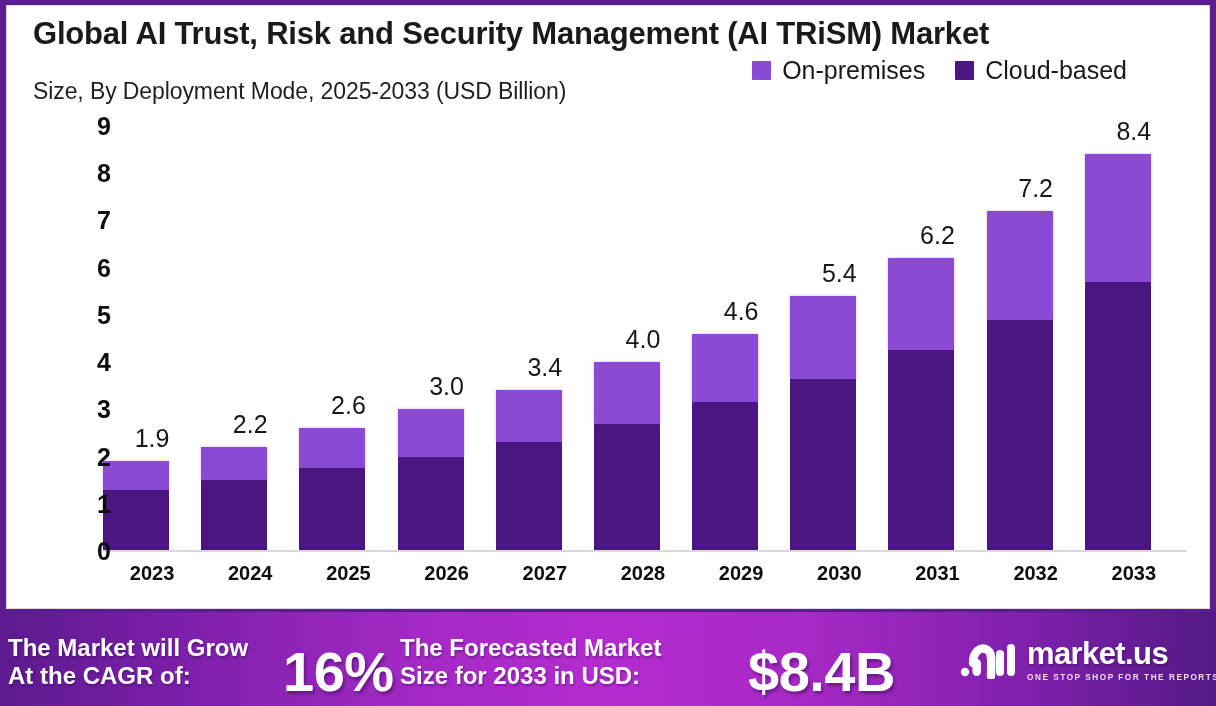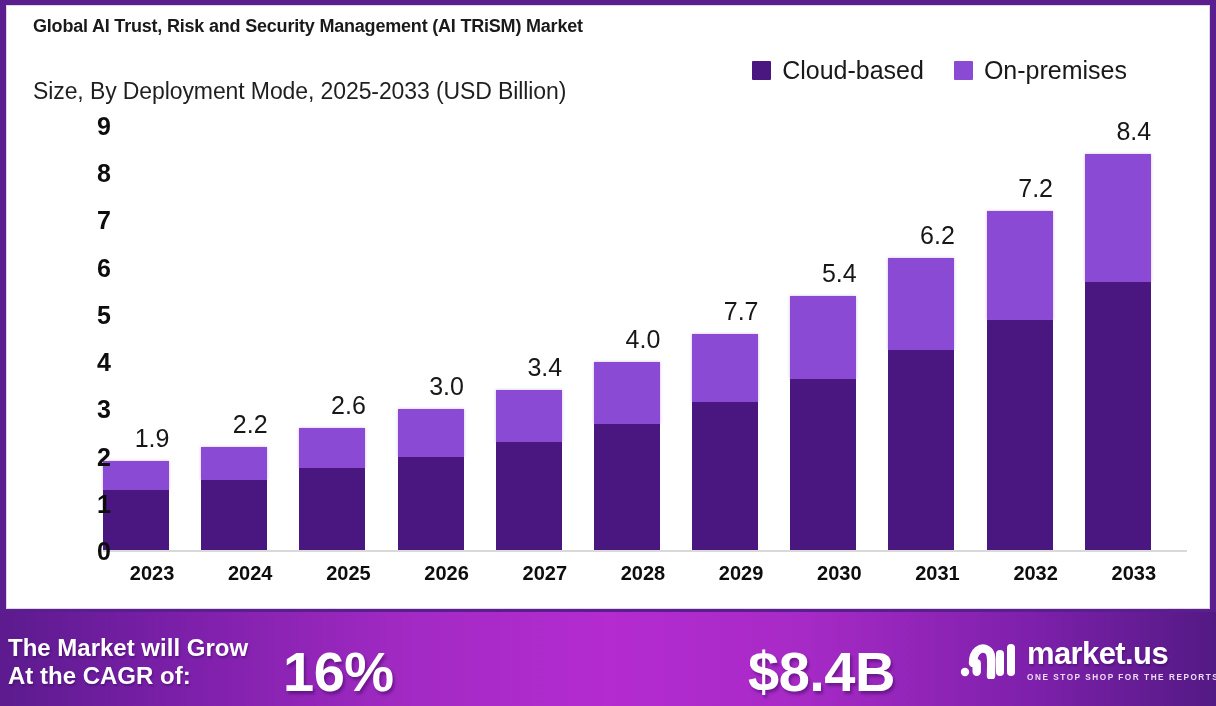--- a/index.html
+++ b/index.html
@@ -20,21 +20,21 @@
     position: absolute;
     left: 6px; top: 5px;
     width: 1204px; height: 604px;
     background: #ffffff;
     border: 1px solid #ded8e4;
   }
 
   
   .title {
     position: absolute; left: 26px; top: 10px;
-    font-size: 18px; font-weight: bold;
+    font-size: 31px; font-weight: bold;
     color: #1a1a1a; letter-spacing: -0.2px;
     white-space: nowrap;
   }
   .subtitle {
     position: absolute; left: 26px; top: 72px;
     font-size: 23px; font-weight: normal;
     color: #1f1f1f; letter-spacing: -0.1px;
     white-space: nowrap;
   }
 
@@ -153,27 +153,27 @@
 
 <div id="root">
 
   <div class="card">
 
     <div class="title">Global AI Trust, Risk and Security Management (AI TRiSM) Market</div>
     <div class="subtitle">Size, By Deployment Mode, 2025-2033 (USD Billion)</div>
 
     <div class="legend" id="legend">
         <div class="legend-item">
+          <span class="legend-swatch" style="background: rgb(139, 74, 212);"></span>
+          <span class="legend-label">On-premises</span>
+        </div>
+        <div class="legend-item">
           <span class="legend-swatch" style="background: rgb(74, 22, 128);"></span>
           <span class="legend-label">Cloud-based</span>
         </div>
-        <div class="legend-item">
-          <span class="legend-swatch" style="background: rgb(139, 74, 212);"></span>
-          <span class="legend-label">On-premises</span>
-        </div>
       </div>
 
     <div class="plot">
       <div class="bars" id="bars">
           <div class="bar-col">
             <div class="bar-stack" style="height: 89.7222px;">
               <div class="seg seg-top" style="height: 28.3333px; background: rgb(139, 74, 212);"></div>
               <div class="seg" style="height: 61.3889px; background: rgb(74, 22, 128);"></div>
             </div>
             <div class="bar-value" style="bottom: 97.7222px;">1.9</div>
@@ -211,21 +211,21 @@
               <div class="seg seg-top" style="height: 61.3889px; background: rgb(139, 74, 212);"></div>
               <div class="seg" style="height: 127.5px; background: rgb(74, 22, 128);"></div>
             </div>
             <div class="bar-value" style="bottom: 196.889px;">4.0</div>
           </div>
           <div class="bar-col">
             <div class="bar-stack" style="height: 217.222px;">
               <div class="seg seg-top" style="height: 68.4722px; background: rgb(139, 74, 212);"></div>
               <div class="seg" style="height: 148.75px; background: rgb(74, 22, 128);"></div>
             </div>
-            <div class="bar-value" style="bottom: 225.222px;">7.7</div>
+            <div class="bar-value" style="bottom: 225.222px;">4.6</div>
           </div>
           <div class="bar-col">
             <div class="bar-stack" style="height: 255px;">
               <div class="seg seg-top" style="height: 82.6389px; background: rgb(139, 74, 212);"></div>
               <div class="seg" style="height: 172.361px; background: rgb(74, 22, 128);"></div>
             </div>
             <div class="bar-value" style="bottom: 263px;">5.4</div>
           </div>
           <div class="bar-col">
             <div class="bar-stack" style="height: 292.778px;">
@@ -280,20 +280,24 @@
 
   </div>
 
   <div class="footer">
     <div class="foot-text f-cagr">
       <div>The Market will Grow</div>
       <div>At the CAGR of:</div>
     </div>
     <div class="foot-big f-pct">16%</div>
 
+    <div class="foot-text f-fore">
+      <div>The Forecasted Market</div>
+      <div>Size for 2033 in USD:</div>
+    </div>
     <div class="foot-big f-val">$8.4B</div>
 
     <div class="logo">
       <span class="logo-mark">
         <svg viewBox="0 0 56 38" width="56" height="38" aria-hidden="true">
           <circle cx="5" cy="31" r="4.2" fill="#ffffff"></circle>
           <rect x="12.5" y="18" width="8.4" height="17" rx="4.2" fill="#ffffff"></rect>
           <path d="M13 22 C13 10, 21 5, 27.5 9 C33 12.5, 31 22, 31 35" stroke="#ffffff" stroke-width="8.4" fill="none" stroke-linecap="round"></path>
           <rect x="36" y="9" width="8" height="26" rx="4" fill="#ffffff"></rect>
           <rect x="47" y="3" width="8" height="32" rx="4" fill="#ffffff"></rect>

